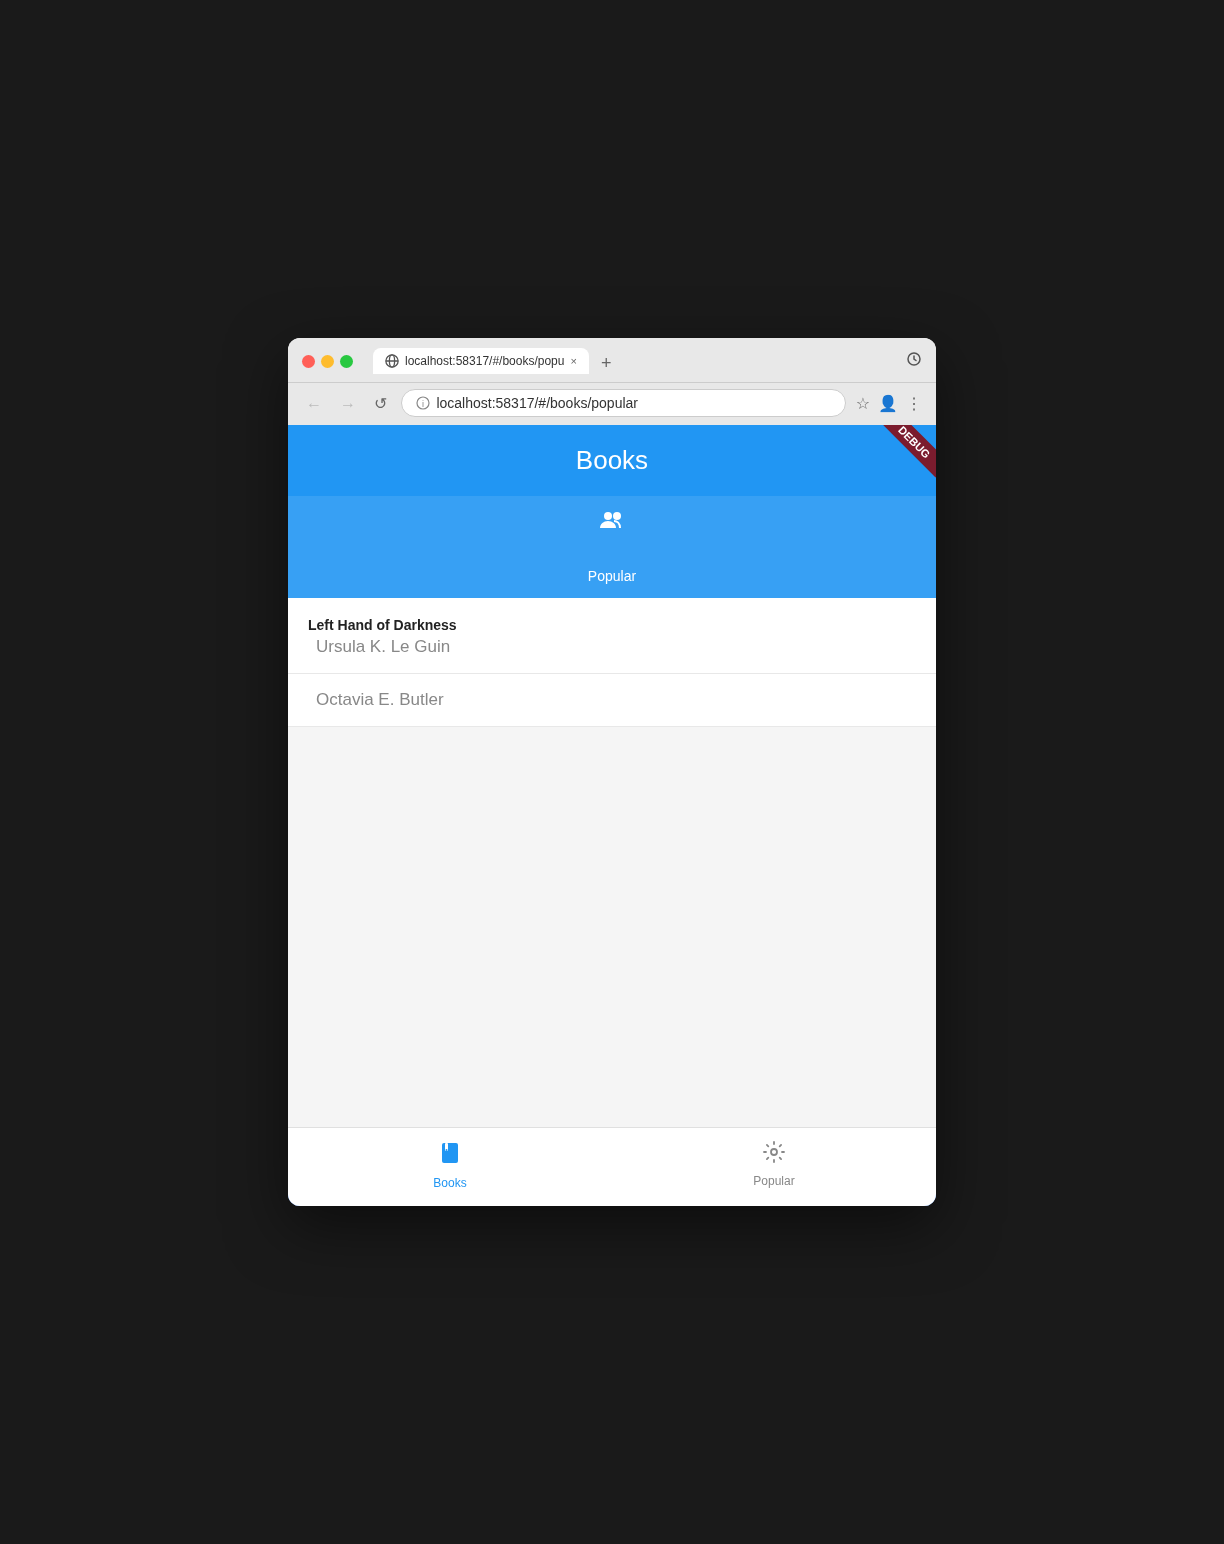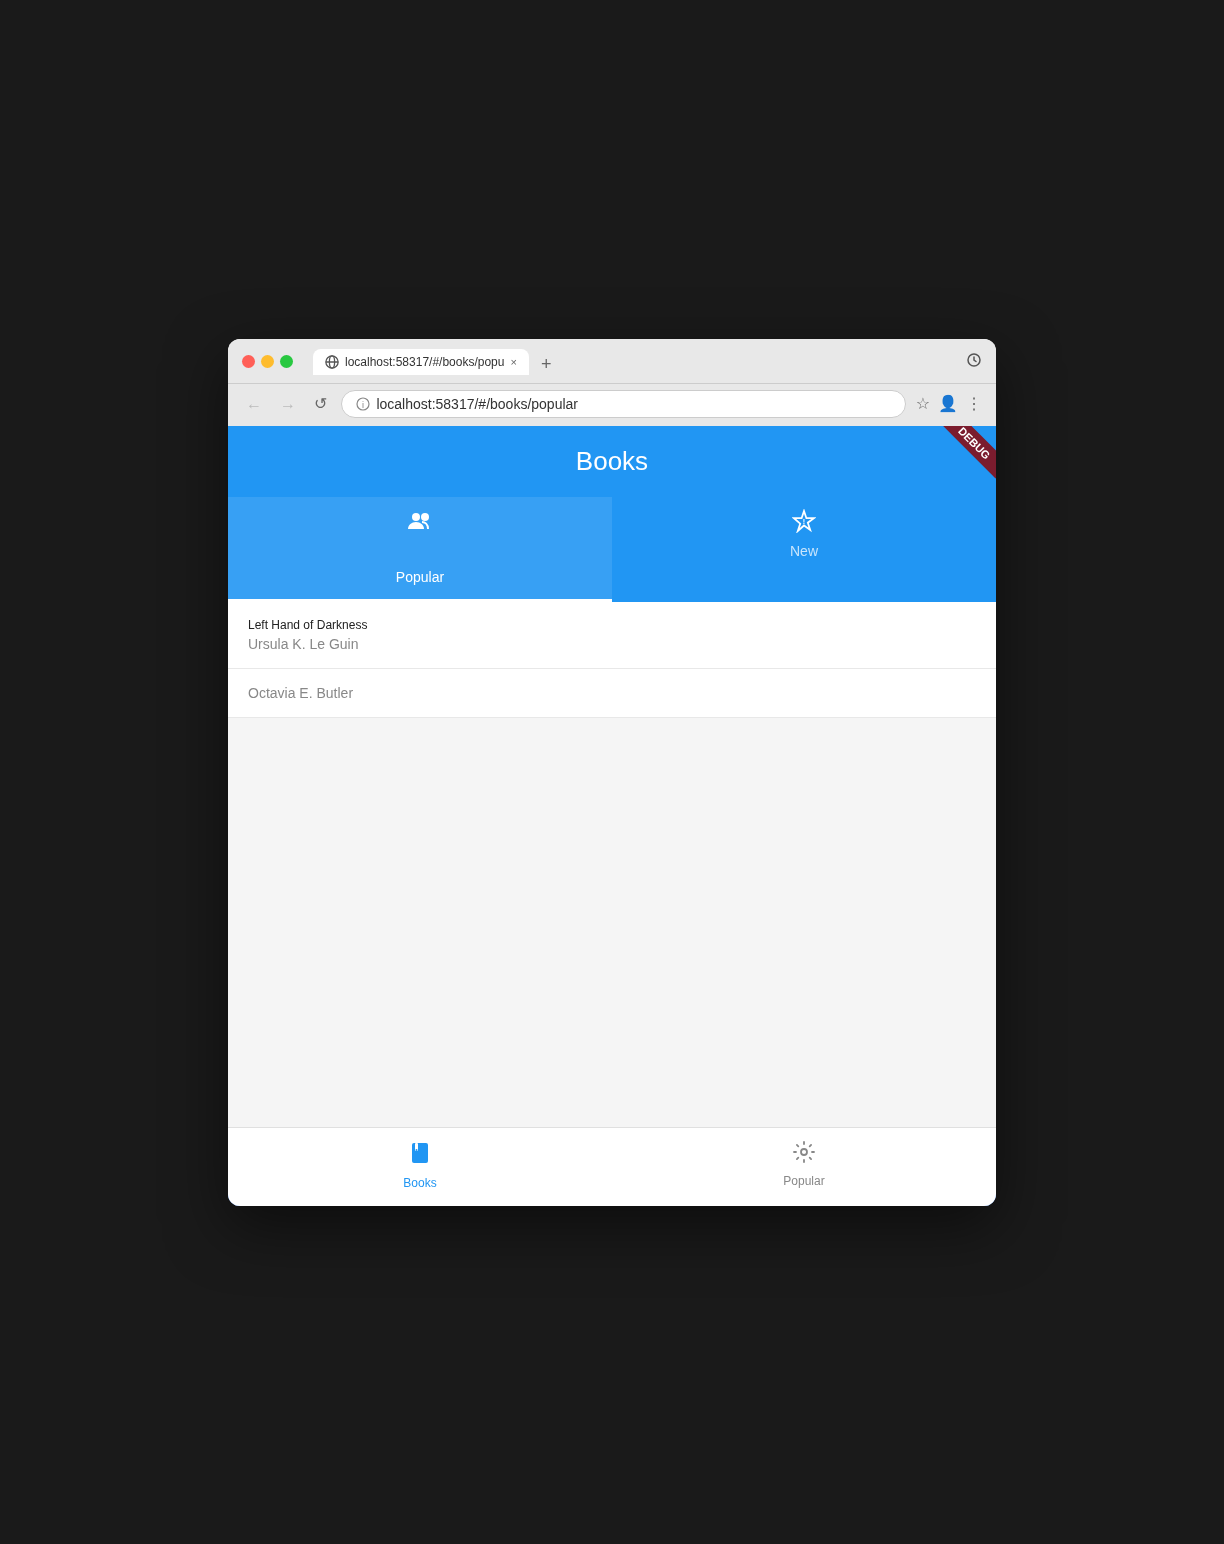--- a/index.html
+++ b/index.html
@@ -7,21 +7,21 @@
     body {
       background: #1a1a1a;
       display: flex;
       justify-content: center;
       align-items: center;
       min-height: 100vh;
       font-family: -apple-system, BlinkMacSystemFont, 'Segoe UI', sans-serif;
     }
 
     .browser-window {
-      width: 768px;
+      width: 648px;
       background: #f0f0f0;
       border-radius: 12px;
       overflow: hidden;
       box-shadow: 0 20px 60px rgba(0,0,0,0.5);
     }
 
     
     .browser-titlebar {
       background: #e8e8e8;
       padding: 10px 14px 0;
@@ -218,29 +218,30 @@
       padding: 16px 20px;
       border-bottom: 1px solid #e8e8e8;
       cursor: pointer;
     }
 
     .book-item:first-child {
       border-top: none;
     }
 
     .book-title {
-      font-size: 12px;
+      font-size: 14px;
       color: #222;
-      font-weight: 400;
+      font-weight: 700;
       margin-bottom: 4px;
     }
 
     .book-author {
-      font-size: 14px;
+      font-size: 17px;
       color: #888;
+      margin-left: 8px;
     }
 
     .empty-space {
       flex: 1;
       background: #f5f5f5;
       min-height: 400px;
     }
 
     
     .bottom-nav {
@@ -344,29 +345,20 @@
           <svg width="28" height="22" viewBox="0 0 28 22" fill="none" xmlns="http://www.w3.org/2000/svg">
             <circle cx="10" cy="8" r="4" fill="white"></circle>
             <circle cx="19" cy="8" r="4" fill="white"></circle>
             <path d="M2 20c0-4 3.6-7 8-7s8 3 8 7" fill="white"></path>
             <path d="M16 13c3 0 6 2 6 7" stroke="white" stroke-width="2" fill="none"></path>
           </svg>
         </div>
         <span class="nav-tab-label">Popular</span>
       </div>
 
-      <div class="nav-tab">
-        <div class="nav-tab-icon">
-          <svg width="24" height="24" viewBox="0 0 24 24" fill="none" xmlns="http://www.w3.org/2000/svg">
-            <path d="M12 2l2.4 7.2H22l-6.2 4.5 2.4 7.3L12 16.5l-6.2 5.5 2.4-7.3L2 9.2h7.6z" fill="none" stroke="white" stroke-width="1.8"></path>
-            <text x="12" y="15" text-anchor="middle" font-size="7" fill="white" font-weight="bold">!</text>
-          </svg>
-        </div>
-        <span class="nav-tab-label">New</span>
-      </div>
 
 
     </div>
 
     <div class="book-list">
 
       <div class="book-item">
         <div class="book-title">Left Hand of Darkness</div>
         <div class="book-author">Ursula K. Le Guin</div>
       </div>

